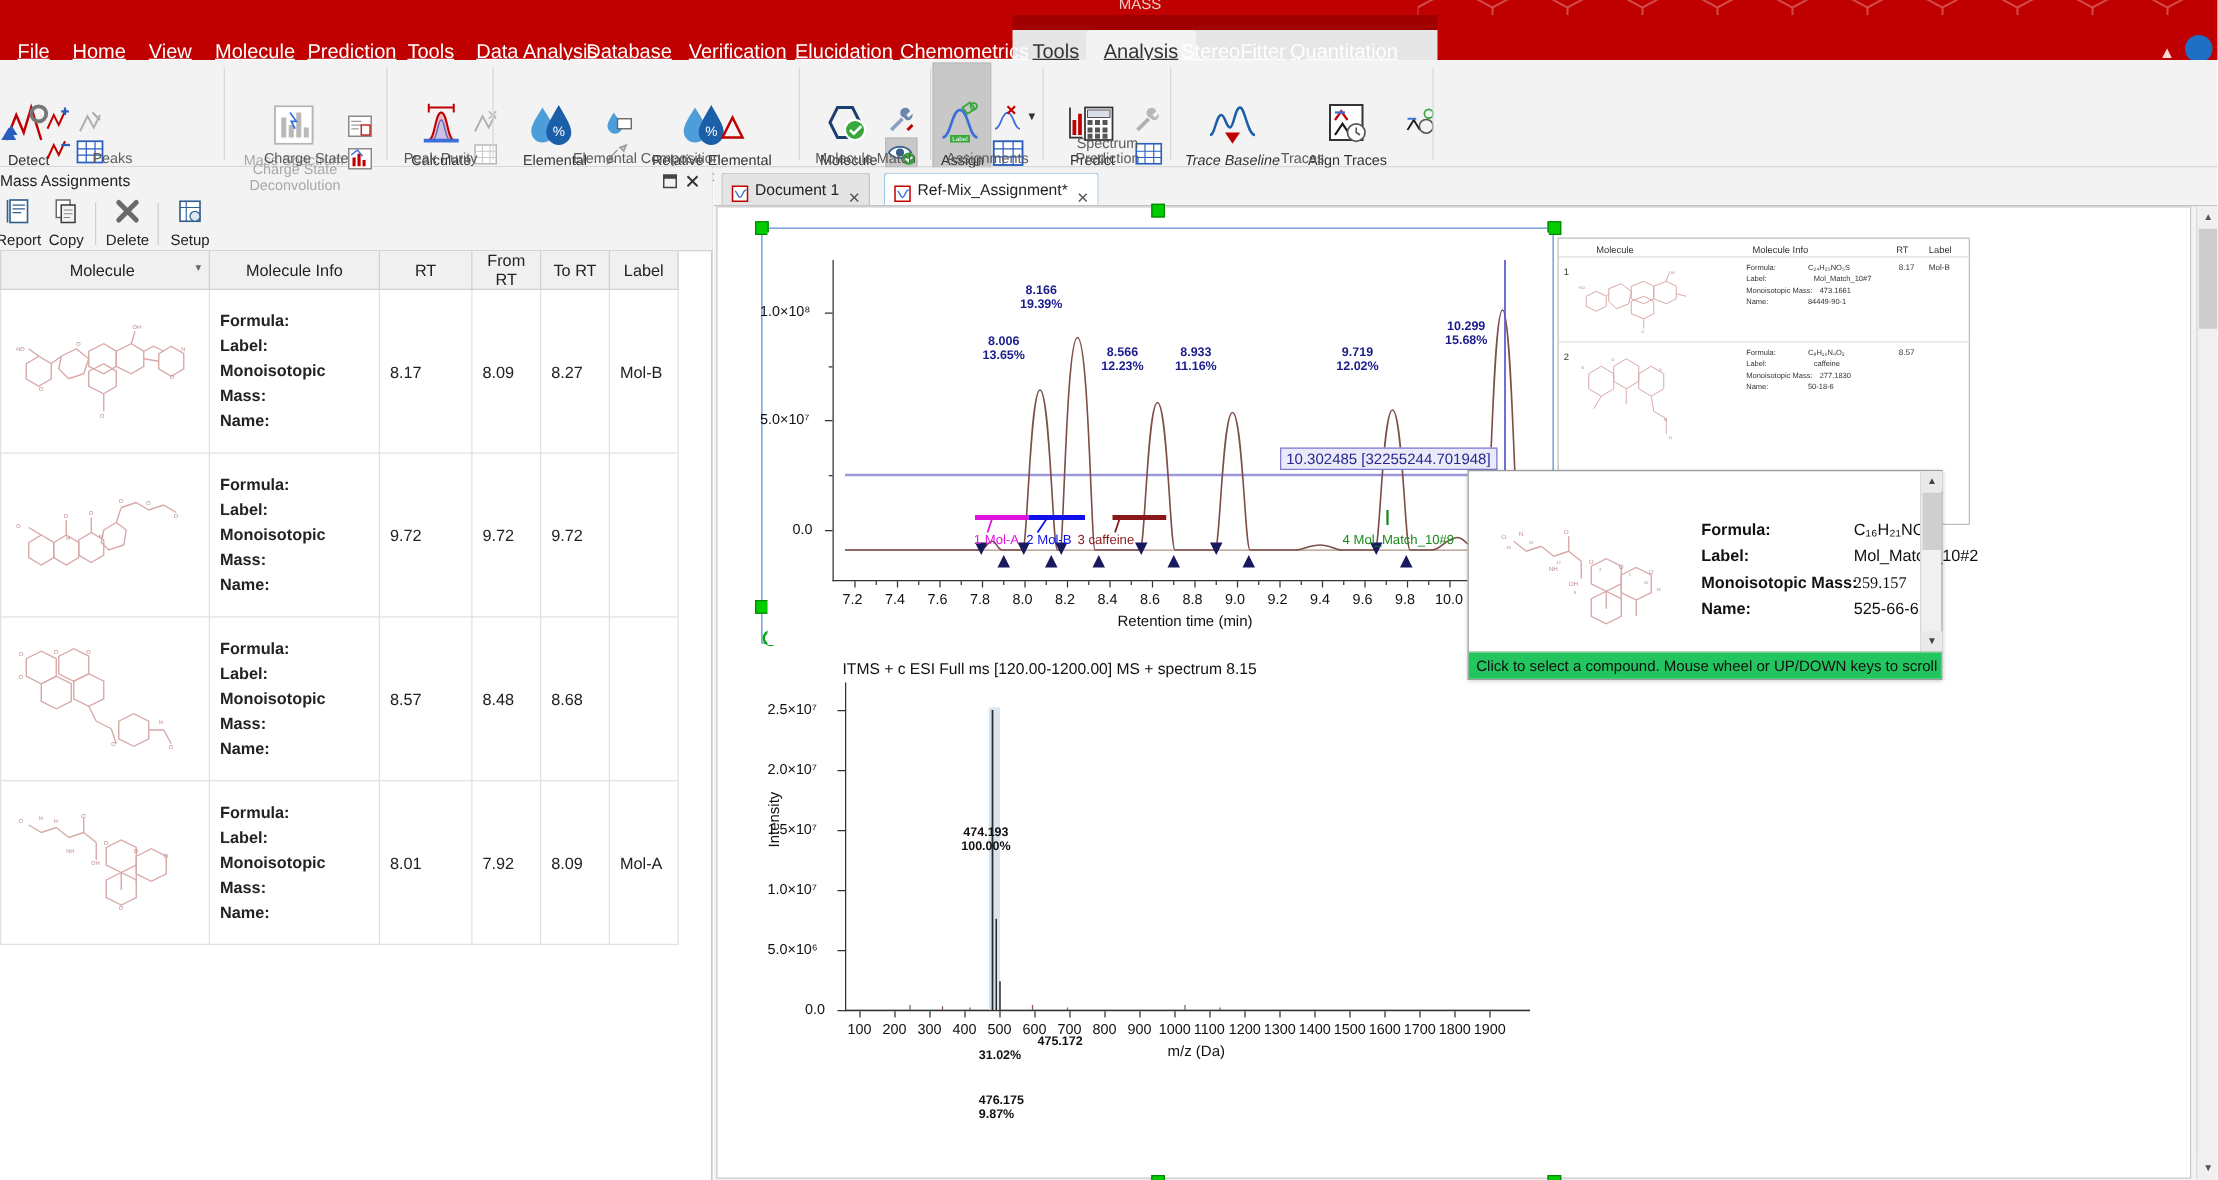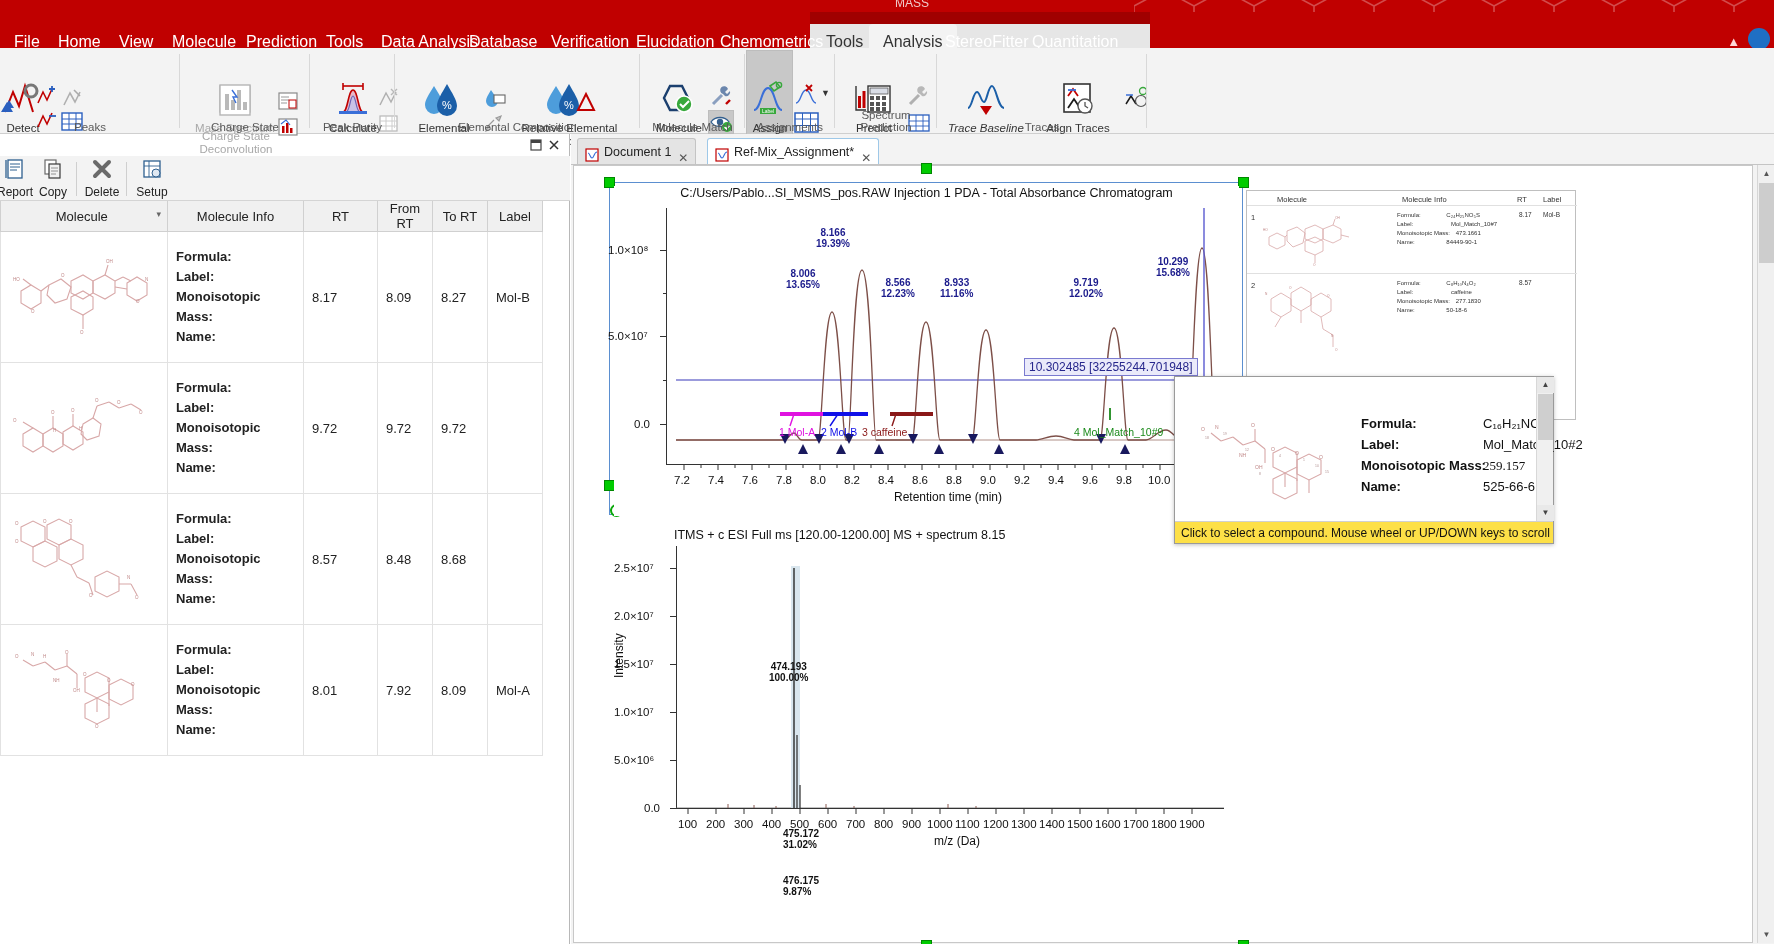--- a/index.html
+++ b/index.html
@@ -208,21 +208,21 @@
     font-weight:bold;
   }
   .cpopup .infoL {
     position:absolute; font-weight:bold; font-size:13px; color:#111; line-height:21px;
   }
   .cpopup .infoV {
     position:absolute; font-size:13px; color:#111; line-height:21px;
   }
   .cpopup .statusbar {
     position:absolute; left:0; bottom:0; width:100%; height:22px;
-    background:#fde047; border-top:1px solid #d0d0d0;
+    background:#22c55e; border-top:1px solid #d0d0d0;
     font-size:12px; color:#111; line-height:22px; padding-left:6px;
   }
   .cp-sb {
     position:absolute; right:0; top:0; width:17px; bottom:22px; background:#f0f0f0;
     border-left:1px solid #d8d8d8;
   }
   .cp-sb .ar { position:absolute; left:0; width:17px; height:16px; text-align:center;
     font-size:8px; line-height:16px; color:#444; background:#e9e9e9; }
   .cp-sb .th { position:absolute; left:1px; top:17px; width:15px; height:46px; background:#cfcfcf; }
 
@@ -617,20 +617,21 @@
         <circle cx="18" cy="15" r="5.5" fill="none" stroke="#555" stroke-width="1.2"></circle>
         <circle cx="20" cy="5" r="3.5" fill="none" stroke="#38a83c" stroke-width="1.3"></circle>
       </svg>
     </div>
     <div class="glabel">Traces</div>
     <div class="gsep"></div>
   </div>
 </div>
 
 <div class="leftpanel">
+  <div class="lp-title">Mass Assignments</div>
   <div class="lp-pin">
     <svg width="14" height="14" viewBox="0 0 14 14">
       <rect x="2" y="2" width="10" height="10" fill="none" stroke="#444" stroke-width="1.2"></rect>
       <rect x="2" y="2" width="10" height="3" fill="#444"></rect>
     </svg>
   </div>
   <div class="lp-close">
     <svg width="14" height="14" viewBox="0 0 14 14">
       <path d="M3 3 L11 11 M11 3 L3 11" stroke="#333" stroke-width="1.5"></path>
     </svg>
@@ -871,21 +872,20 @@
     <div class="selframe" style="left:35px; top:16px; width:634px; height:333px;"></div>
     <div class="handle" style="left:30px; top:11px;"></div>
     <div class="handle" style="left:347px; top:-3px;"></div>
     <div class="handle" style="left:664px; top:11px;"></div>
     <div class="handle" style="left:30px; top:314px;"></div>
     <div class="handle circ" style="left:36px; top:338px; width:13px; height:13px;"></div>
     <div class="handle" style="left:347px; top:774px;"></div>
     <div class="handle" style="left:664px; top:774px;"></div>
 
     <div class="plot" style="left:40px; top:20px; width:625px; height:330px;">
-      <div class="plot-title">C:/Users/Pablo...SI_MSMS_pos.RAW Injection 1  PDA - Total Absorbance Chromatogram</div>
 
       <div class="axis-line" style="left:52px; top:22px; width:1px; height:257px;"></div>
       <div class="axis-line" style="left:46px; top:64px;  width:6px; height:1px;"></div>
       <div class="axis-line" style="left:46px; top:150px; width:6px; height:1px;"></div>
       <div class="axis-line" style="left:46px; top:238px; width:6px; height:1px;"></div>
       <div class="axis-line" style="left:49px; top:107px; width:3px; height:1px;"></div>
       <div class="axis-line" style="left:49px; top:194px; width:3px; height:1px;"></div>
 
       <div class="ticklbl" style="left:-6px; top:58px;">1.0×10⁸</div>
       <div class="ticklbl" style="left:-6px; top:144px;">5.0×10⁷</div>
@@ -1048,21 +1048,21 @@
             <path d="M272 262 L272 258"></path>
           <path d="M300 262 L300 260"></path>
         </g>
       </svg>
 
       <div class="peaklbl" style="left:155px; top:133px;">
         <div style="color:#111;">474.193</div>
         <div style="color:#111;">100.00%</div>
       </div>
       <div class="peaklbl" style="left:169px; top:300px; text-align:left;">
-        <div style="color:#111;">475.172</div>
+        <div style="color:#111;margin-left:47px;">475.172</div>
         <div style="color:#111;">31.02%</div>
       </div>
       <div class="peaklbl" style="left:169px; top:347px; text-align:left;">
         <div style="color:#111;">476.175</div>
         <div style="color:#111;">9.87%</div>
       </div>
 
       <div class="axis-line" style="left:62px; top:280px; width:548px; height:1px;"></div>
       <svg style="position:absolute; left:62px; top:281px;" width="550" height="6">
         <g stroke="#333" stroke-width="1">

